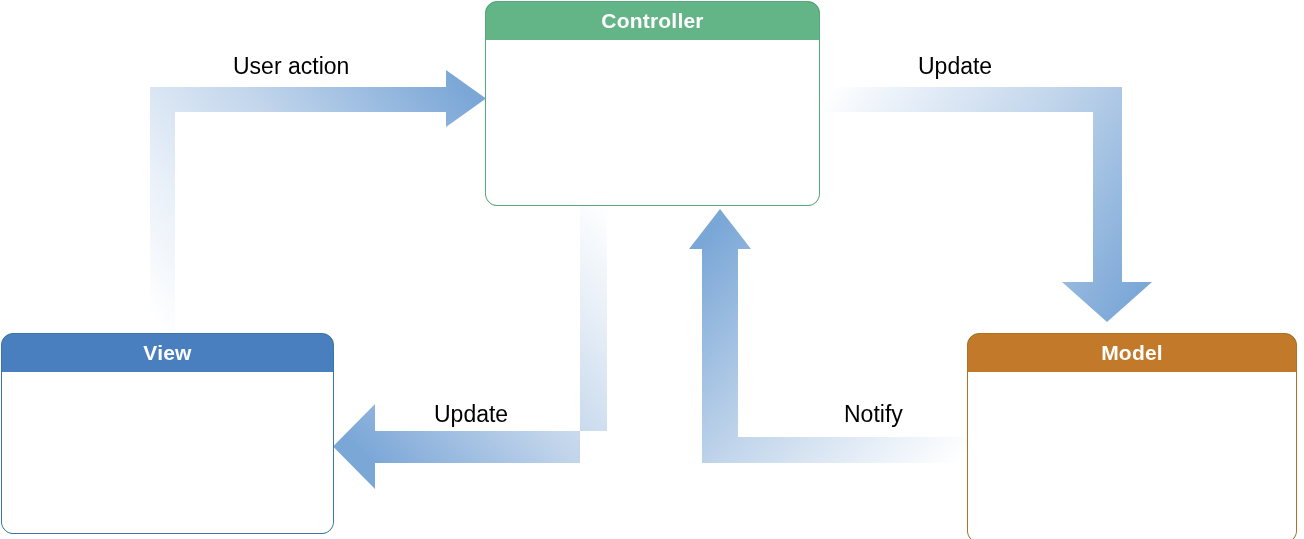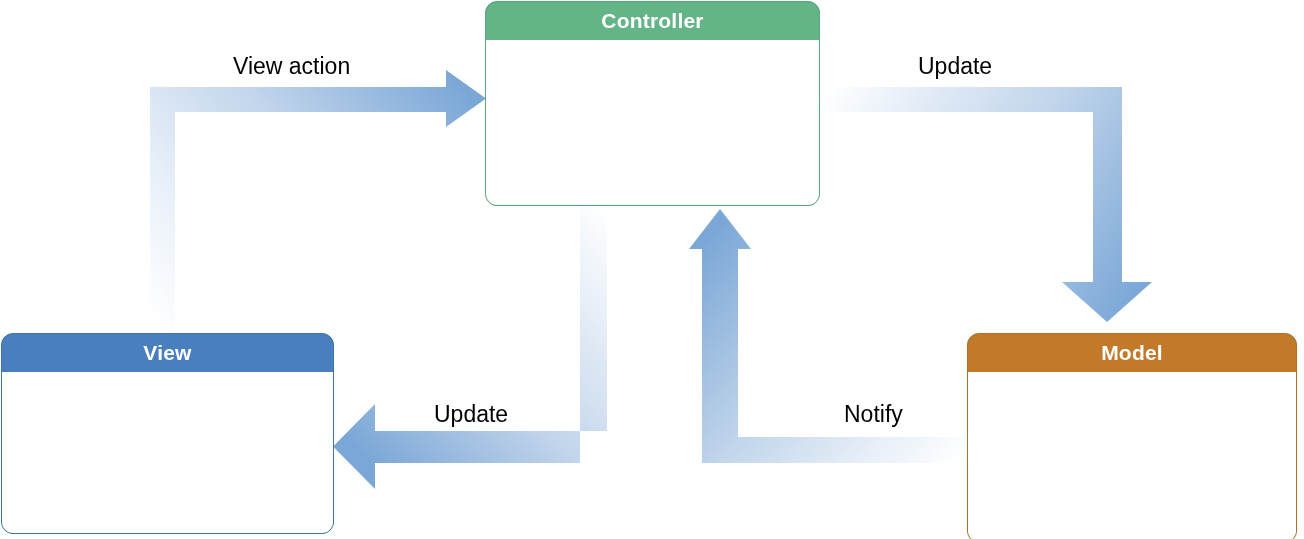--- a/index.html
+++ b/index.html
@@ -177,18 +177,18 @@
   <div class="node" id="node-view">
     <div class="node-header">View</div>
     <div class="node-body"></div>
   </div>
 
   <div class="node" id="node-model">
     <div class="node-header">Model</div>
     <div class="node-body"></div>
   </div>
 
-  <div class="edge-label" id="label-user-action">View action</div>
+  <div class="edge-label" id="label-user-action">User action</div>
   <div class="edge-label" id="label-update-right">Update</div>
   <div class="edge-label" id="label-update-bottom">Update</div>
   <div class="edge-label" id="label-notify">Notify</div>
 
 </div>
 
 </body></html>

